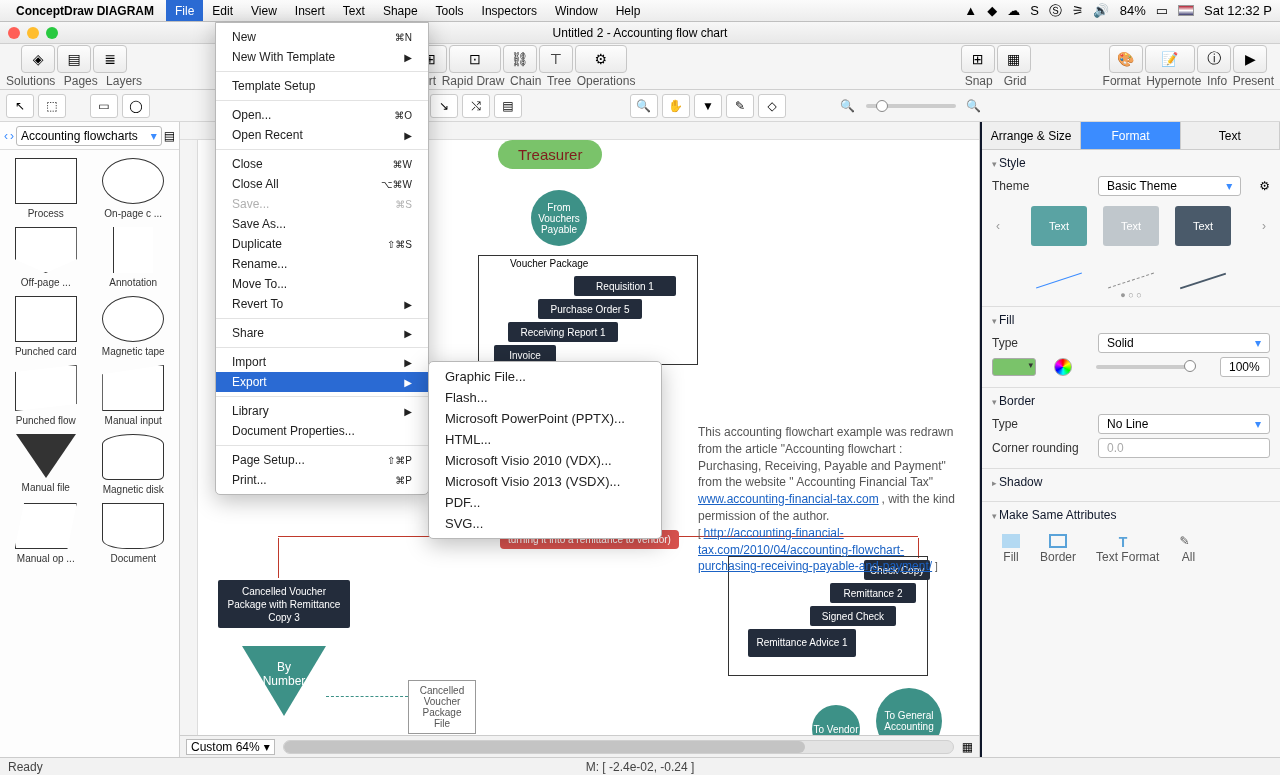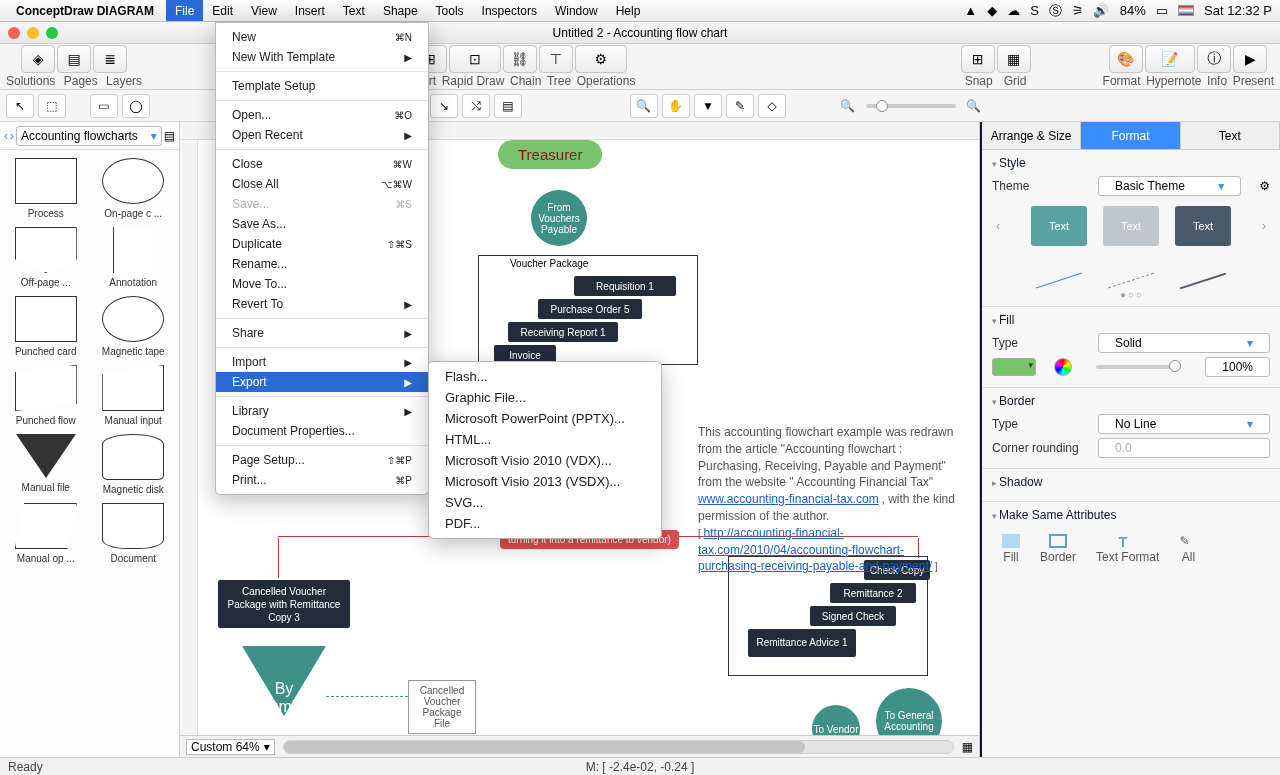--- a/index.html
+++ b/index.html
@@ -46,21 +46,21 @@
 .rightpanel{position:absolute; top:122px; right:0; width:300px; bottom:18px; background:#f7f7f7; border-left:2px solid #0f172a;}
 .tabs{display:flex;height:28px;}
 .tabs .tab{flex:1;display:flex;align-items:center;justify-content:center;border-bottom:1px solid #ccc;background:#efefef;border-right:1px solid #ccc;}
 .tabs .tab.active{background:#3b8cff;color:#fff;}
 .sect{border-bottom:1px solid #ddd;padding:6px 10px;}
 .secthead{font-size:12px;color:#0f172a;margin-bottom:6px;}
 .secthead::before{content:"▾ ";color:#888;font-size:9px;}
 .secthead.collapsed::before{content:"▸ ";}
 .row{display:flex;align-items:center;gap:18px;margin:4px 0;}
 .row label{width:88px;color:#333;}
-.row .inp{flex:1;border:1px solid #bbb;border-radius:3px;height:20px;background:#fff;padding:0 16px;font-size:11px;display:flex;align-items:center;justify-content:space-between;}
+.row .inp{flex:1;border:1px solid #bbb;border-radius:3px;height:20px;background:#fff;padding:0 8px;font-size:11px;display:flex;align-items:center;justify-content:space-between;}
 .swatches{display:flex;gap:16px;margin:6px 0;align-items:center;justify-content:center;}
 .swatch{width:56px;height:40px;border-radius:3px;display:flex;align-items:center;justify-content:center;color:#fff;font-size:11px;}
 .sw1{background:#5aa3a3;} .sw2{background:#c0c7cc;} .sw3{background:#4a5a6a;}
 .arrows{display:flex;gap:16px;justify-content:center;align-items:center;height:38px;}
 .ar{width:56px;height:30px;position:relative;}
 .ar::after{content:"";position:absolute;left:4px;right:4px;top:24px;border-top:1px solid #3b8cff;transform:rotate(-18deg);}
 .ar.d::after{border-top:1px dashed #888;}
 .ar.g::after{border-top:2px solid #4a5a6a;}
 
 
@@ -278,21 +278,21 @@
     <div class="darkbox" style="left:376px;top:136px;width:102px;height:20px">Requisition 1</div>
     <div class="darkbox" style="left:340px;top:159px;width:104px;height:20px">Purchase Order 5</div>
     <div class="darkbox" style="left:310px;top:182px;width:110px;height:20px">Receiving Report 1</div>
     <div class="darkbox" style="left:296px;top:205px;width:62px;height:20px">Invoice</div>
     <div class="vline" style="left:80px;top:398px;height:40px"></div>
     <div class="line" style="left:80px;top:396px;width:640px"></div>
     <div class="vline" style="left:720px;top:398px;height:20px"></div>
     <div style="position:absolute;left:302px;top:390px;background:#d9534f;color:#fff;font-size:10px;border-radius:4px;padding:4px 8px;text-align:center;">turning it into a remittance to vendor)</div>
     <div class="darkbox" style="left:20px;top:440px;width:132px;height:48px;padding:4px;text-align:center;line-height:1.3">Cancelled Voucher Package with Remittance Copy 3</div>
     <div style="position:absolute;left:44px;top:506px;width:0;height:0;border-left:42px solid transparent;border-right:42px solid transparent;border-top:70px solid #3d9187;"></div>
-    <div style="position:absolute;left:60px;top:540px;color:#fff;font-size:16px;text-align:center;width:52px">By Number</div>
+    <div style="position:absolute;left:60px;top:520px;color:#fff;font-size:12px;text-align:center;width:52px">By Number</div>
     <div class="cancelfile" style="left:210px;top:540px;width:68px">Cancelled Voucher Package File</div>
     <div style="position:absolute;left:128px;top:556px;width:82px;border-top:1px dashed #3d9187"></div>
 
     <div style="position:absolute;left:530px;top:416px;width:200px;height:120px;border:1px solid #333;"></div>
     <div class="darkbox" style="left:666px;top:420px;width:66px;height:20px">Check Copy</div>
     <div class="darkbox" style="left:632px;top:443px;width:86px;height:20px">Remittance 2</div>
     <div class="darkbox" style="left:612px;top:466px;width:86px;height:20px">Signed Check</div>
     <div class="darkbox" style="left:550px;top:489px;width:108px;height:28px;text-align:center;line-height:1.2">Remittance Advice 1</div>
     <div class="circ" style="left:614px;top:565px;width:48px;height:48px">To Vendor</div>
     <div class="circ" style="left:678px;top:548px;width:66px;height:66px">To General Accounting</div>
@@ -492,27 +492,27 @@
     <hr>
     <div class="mi">
       <span>Page Setup...</span>
       <span class="arr">⇧⌘P</span>
     </div>
     <div class="mi">
       <span>Print...</span>
       <span class="arr">⌘P</span>
     </div>
     <div class="submenu" id="exportsub">
+      <div class="mi">Graphic File...</div>
       <div class="mi">Flash...</div>
-      <div class="mi">Graphic File...</div>
       <div class="mi">Microsoft PowerPoint (PPTX)...</div>
       <div class="mi">HTML...</div>
       <div class="mi">Microsoft Visio 2010 (VDX)...</div>
       <div class="mi">Microsoft Visio 2013 (VSDX)...</div>
+      <div class="mi">PDF...</div>
       <div class="mi">SVG...</div>
-      <div class="mi">PDF...</div>
     </div>
 </div>
 
 <div class="status">
   <span>Ready</span>
   <span class="center">M: [ -2.4e-02, -0.24 ]</span>
 </div>
 
 </body></html>

